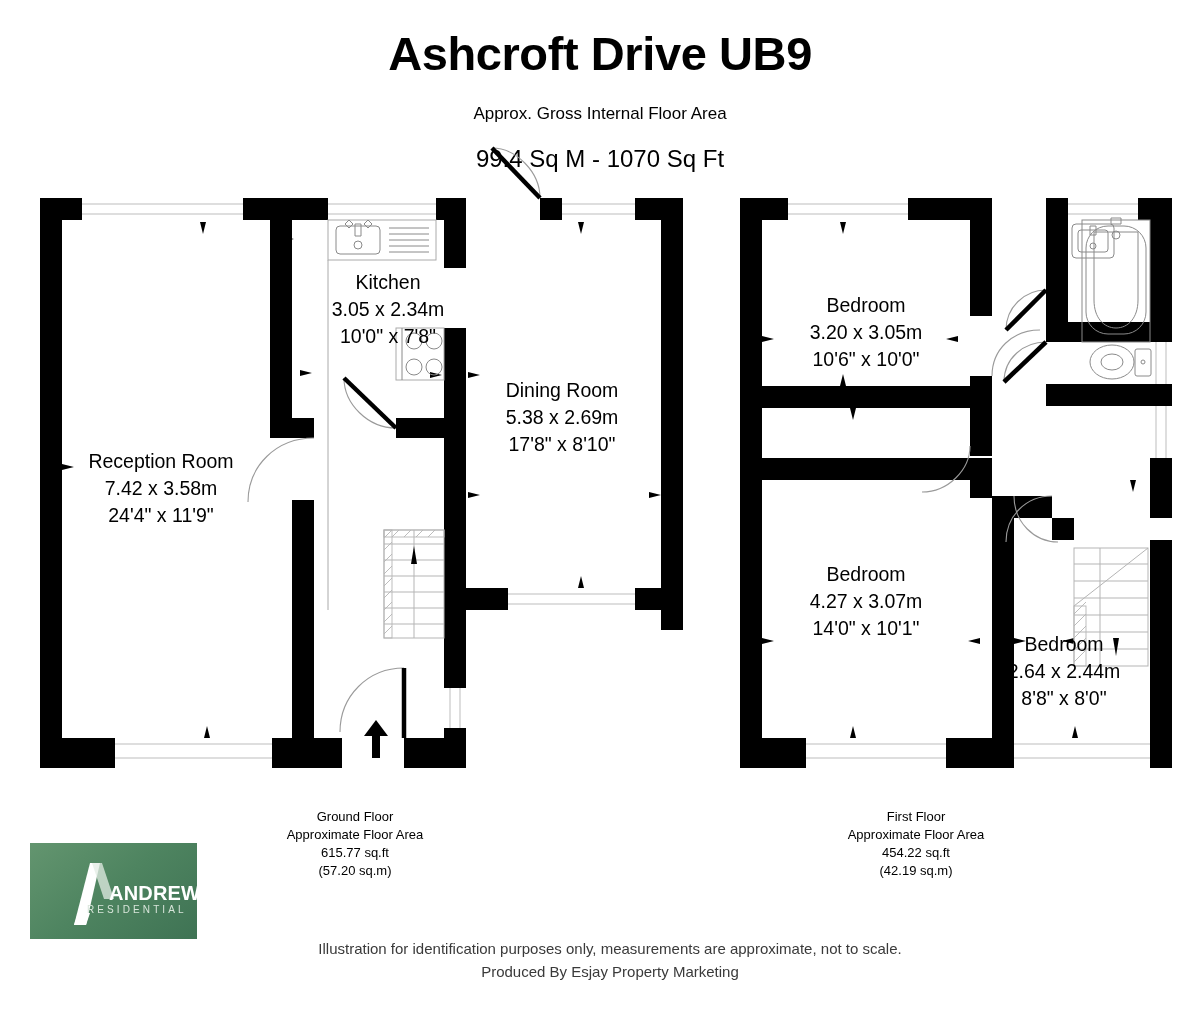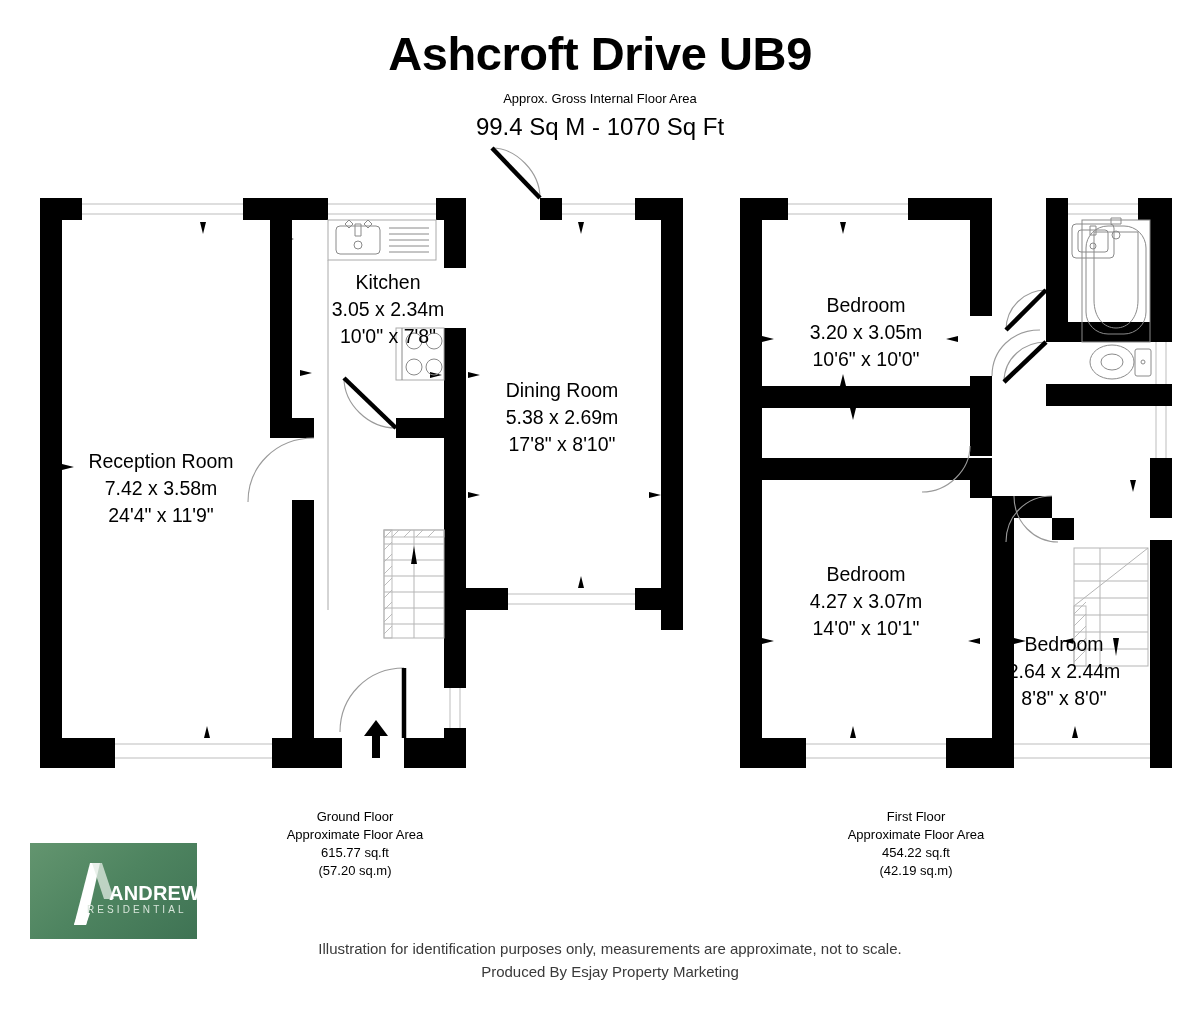--- a/index.html
+++ b/index.html
@@ -24,26 +24,26 @@
     text-align: center;
   }
   #plan-title {
     font-size: 47px;
     font-weight: bold;
     letter-spacing: -0.4px;
     margin-top: 28px;
     line-height: 1.1;
   }
   #area-caption {
-    font-size: 13px;
-    margin-top: 11px;
+    font-size: 17px;
+    margin-top: 24px;
   }
   #area-value {
     font-size: 24px;
-    margin-top: 7px;
+    margin-top: 21px;
   }
 
   
   #plans {
     position: absolute;
     top: 140px;
     left: 0;
     width: 1200px;
     height: 660px;
   }

